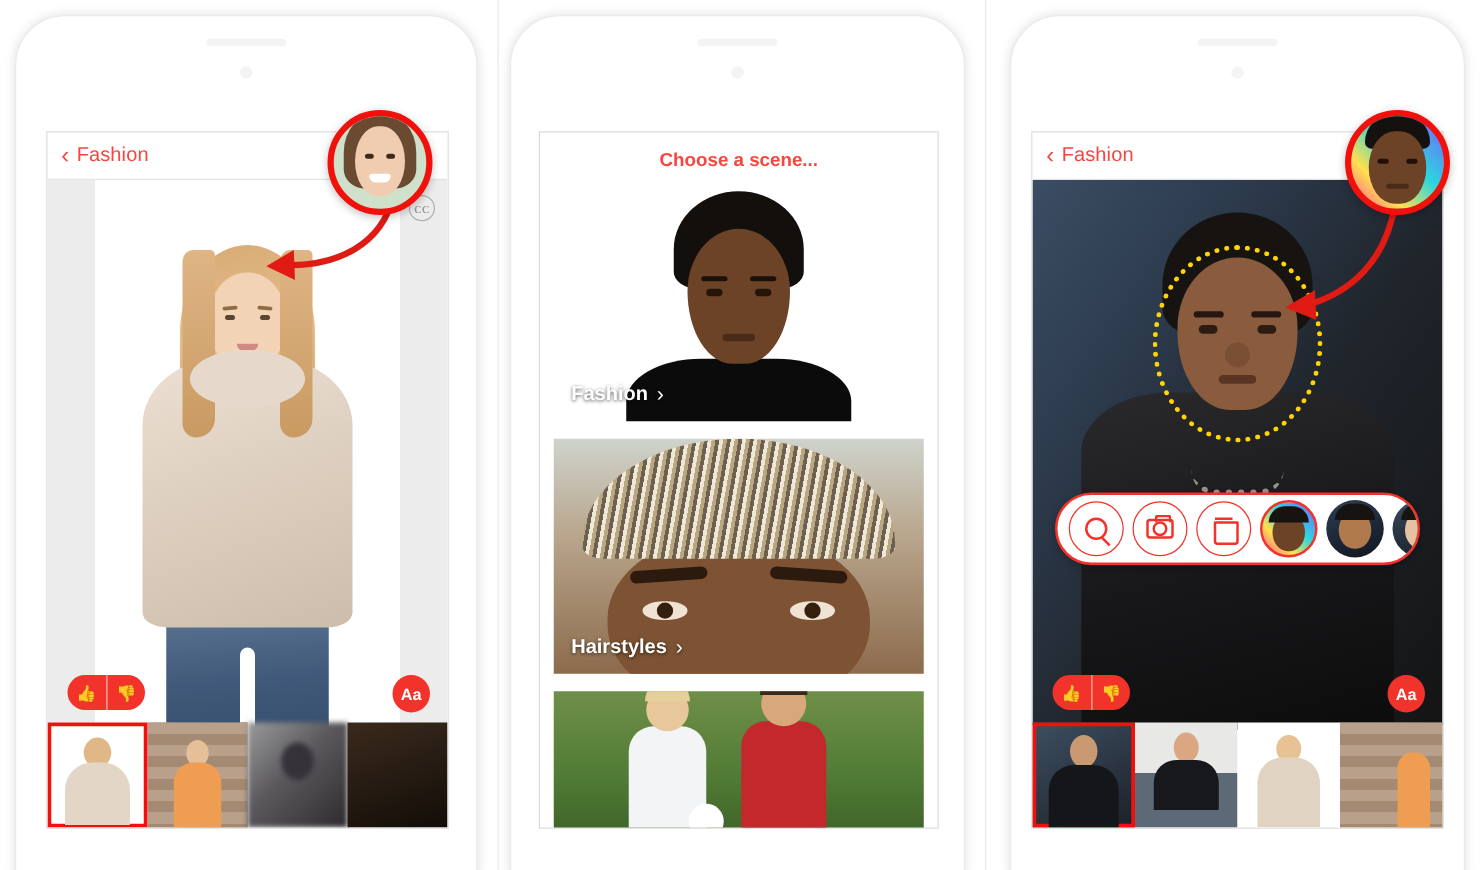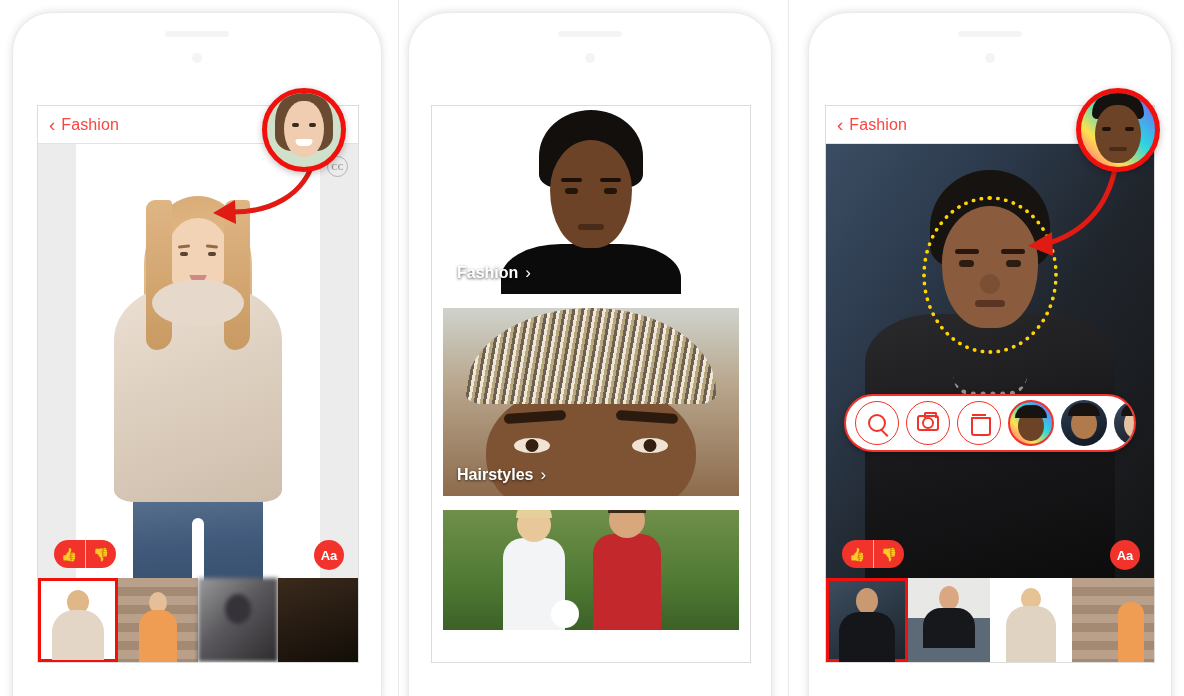--- a/index.html
+++ b/index.html
@@ -453,20 +453,21 @@
 
   <div class="panel" id="panel-2">
     <div class="headline">FUN SWAPS
 UPDATED FREQUENTLY</div>
 
     <div class="phone" id="phone-2">
       <div class="phone-notch"></div>
       <div class="phone-cam"></div>
 
       <div class="screen" id="screen-2">
+        <div class="scene-title">Choose a scene...</div>
 
         <div class="scene-list">
 
           <div class="scene-card fashion">
             <span class="sc1-body"></span>
             <span class="sc1-hair"></span>
             <span class="sc1-face">
               <span class="sc1-b l"></span>
               <span class="sc1-b r"></span>
               <span class="sc1-e l"></span>

